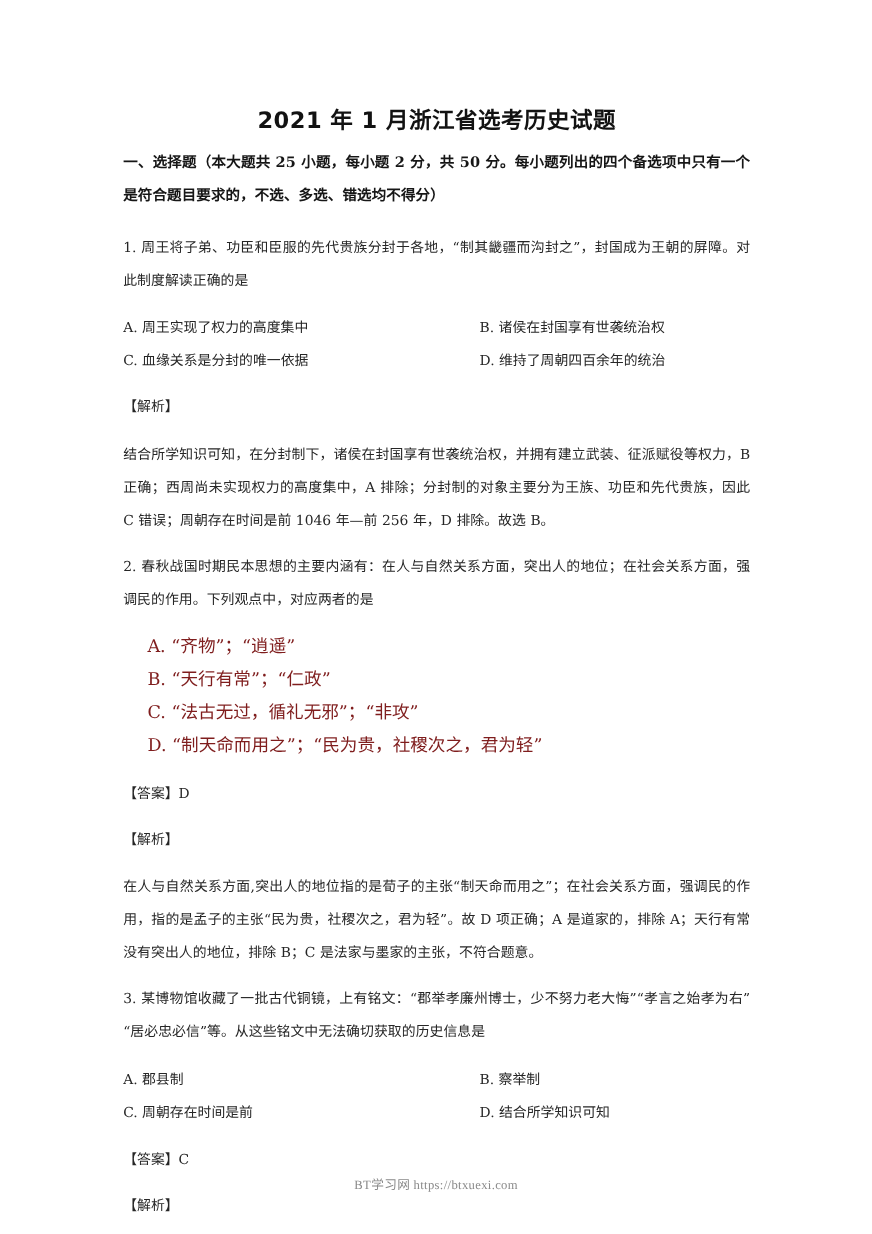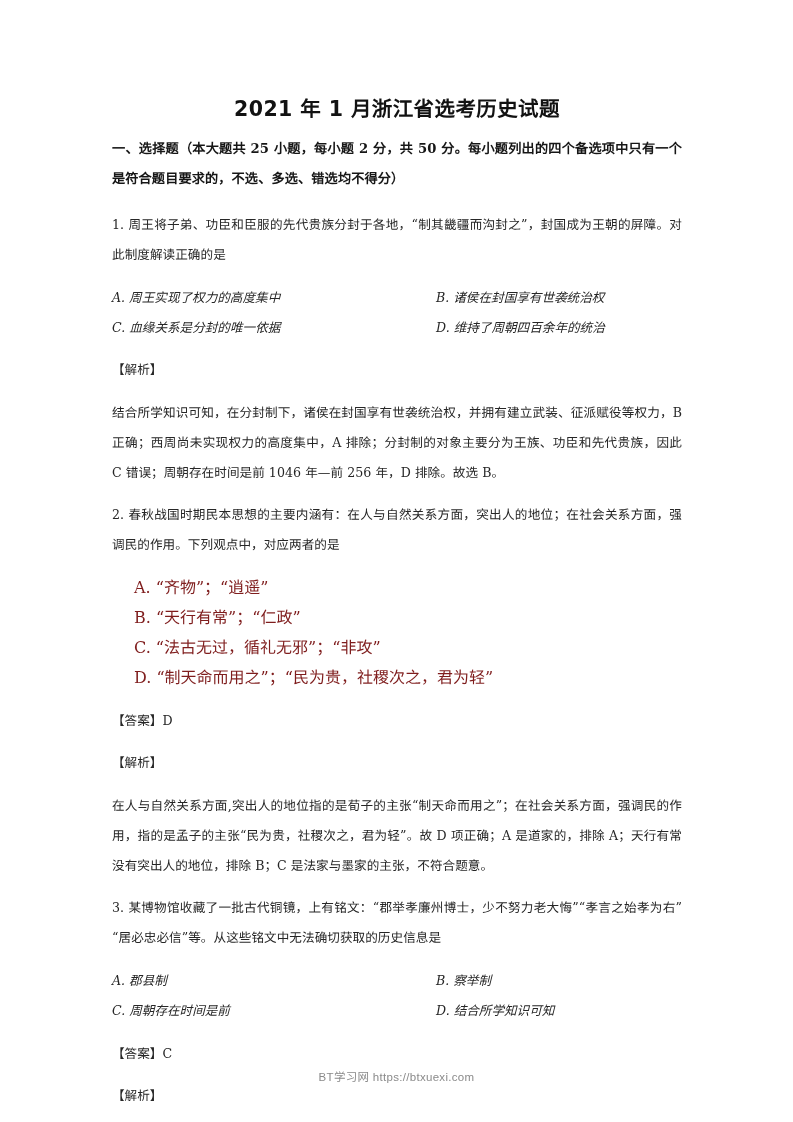--- a/index.html
+++ b/index.html
@@ -76,21 +76,20 @@
   }
   .opt-row {
     display: flex;
     line-height: 30px;
     font-size: 12.6px;
     color: #262626;
   }
   .opt-cell {
     flex: 0 0 324px;
     white-space: nowrap;
-    font-style: italic;
   }
   .opt-cell.right {
     flex: 0 0 auto;
   }
   .opt-stack .opt-line {
     line-height: 30px;
     font-size: 16px;
     color: #7f1d1d;
     padding-left: 2px;
     margin-left: 20px;
@@ -111,21 +110,21 @@
     color: #262626;
     letter-spacing: 0.05px;
   }
 
   .footer {
     position: absolute;
     left: 0;
     top: 1068px;
     width: 793px;
     text-align: center;
-    font-family: Liberation Sans, sans-serif;
+    font-family: Liberation Serif, serif;
     font-size: 11.5px;
     color: #8a8a8a;
     letter-spacing: 0.3px;
   }
 </style>
 </head>
 <body>
 
 <div class="page">
   <div class="content">

